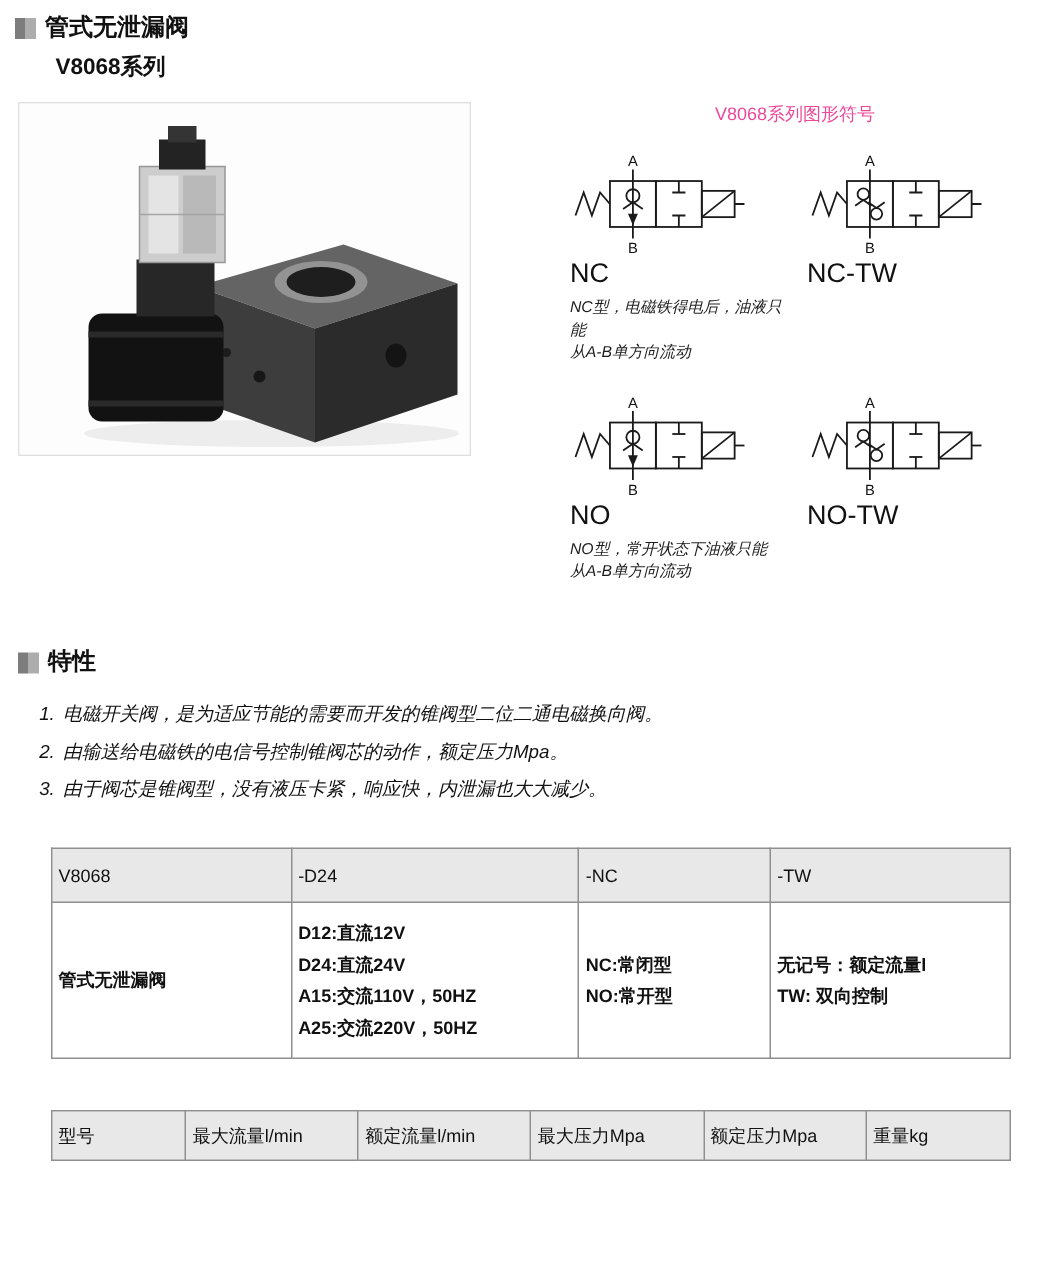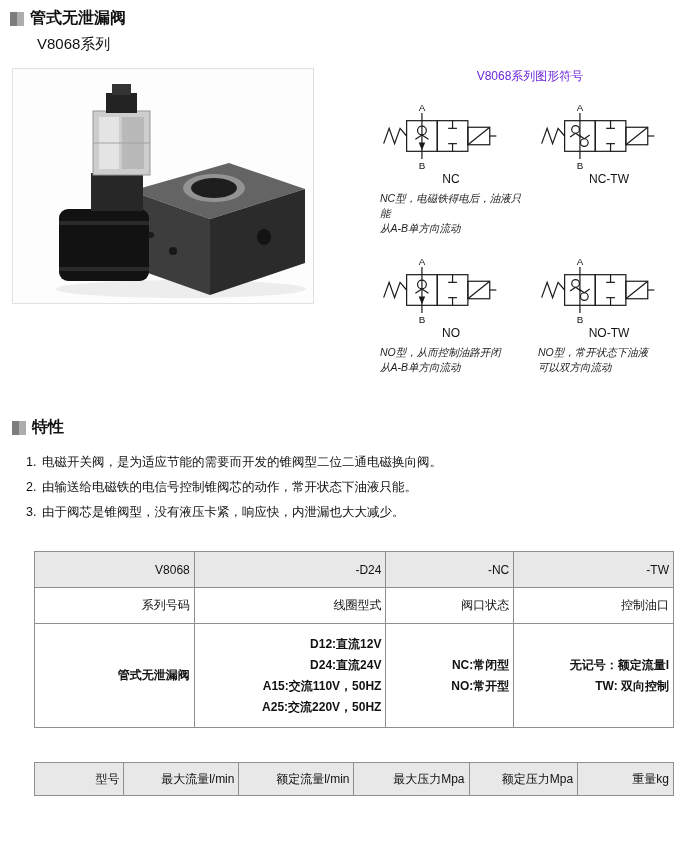--- a/index.html
+++ b/index.html
@@ -14,63 +14,63 @@
   }
   .page { padding:8px 10px; }
 
   
   .title-line { display:flex; align-items:center; gap:6px; }
   .bullet {
     width:14px; height:14px; flex:0 0 14px;
     background:linear-gradient(90deg,#7d7d7d 0 50%, #adadad 50% 100%);
   }
   .page-title { font-size:16px; font-weight:bold; margin:0; }
-  .page-subtitle { font-size:15px; font-weight:normal; margin:6px 0 0 27px; }
+  .page-subtitle { font-size:15px; font-weight:bold; margin:6px 0 0 27px; }
 
   .top-row { display:flex; margin-top:14px; }
   .photo-box {
     width:302px; height:236px; margin-left:2px;
     border:1px solid #e0e0e0; background:#fdfdfd;
   }
   .symbols-col { margin-left:66px; width:300px; }
-  .symbols-title { text-align:center; font-size:12px; margin-top:0; color:#6d28d9; }
+  .symbols-title { text-align:center; font-size:12px; margin-top:0; color:#ec4899; }
   .symbol-grid {
     display:grid; grid-template-columns:1fr 1fr;
     column-gap:16px; row-gap:18px; margin-top:16px;
   }
   .symbol-card { width:142px; }
   .schematic { display:block; }
-  .symbol-name { text-align:center; font-size:12px; margin-top:1px; }
+  .symbol-name { font-size:18px; margin-top:1px; }
   .symbol-desc {
     font-size:10.5px; line-height:1.45; margin-top:5px;
     white-space:pre-line; color:#1c1c1c;font-style:italic;
   }
 
   .section { margin-left:2px; }
   .section-features { margin-top:42px; }
   .section-model { margin-top:26px; }
   .section-spec { margin-top:34px; }
   .section-title { font-size:16px; font-weight:bold; margin:0; }
 
   .feature-list {
     margin:12px 0 0 6px; padding-left:22px;
     font-size:12.5px; line-height:2.0;
   }
-  .feature-list li { padding-left:2px; }
+  .feature-list li { padding-left:2px;font-style:italic; }
 
   table {
     border-collapse:collapse;
     margin:14px 0 0 22px;
     width:640px;
     font-size:12px;
     table-layout:fixed;
   }
   td {
     border:1px solid #8f8f8f;
-    text-align:right;
+    text-align:left;
     vertical-align:middle;
     padding:6px 4px;
     height:36px;
   }
   tr.gray td { background:#e8e8e8; }
   td.multiline { white-space:pre-line; line-height:1.75; height:104px;font-weight:bold; }
   .spec-table td { height:33px; }
 
   svg text { font-family:"Liberation Sans","DejaVu Sans",sans-serif; }
 </style>
@@ -193,21 +193,21 @@
             <polygon points="38,45 35,38 41,38" fill="#1a1a1a" stroke="none"></polygon>
             <circle cx="38" cy="27" r="4"></circle>
             <line x1="32" y1="35" x2="38" y2="31"></line>
             <line x1="44" y1="35" x2="38" y2="31"></line>
             <line x1="66" y1="18" x2="66" y2="25"></line>
               <line x1="62" y1="25" x2="70" y2="25"></line>
             <line x1="66" y1="46" x2="66" y2="39"></line>
               <line x1="62" y1="39" x2="70" y2="39"></line>
           </svg>
           <div class="symbol-name">NO</div>
-          <div class="symbol-desc">NO型，从而控制油路开闭
+          <div class="symbol-desc">NO型，常开状态下油液只能
 从A-B单方向流动</div>
         </div>
 
         <div class="symbol-card">
           <svg class="schematic" width="132" height="70" viewBox="0 0 120 64" fill="none" stroke="#1a1a1a" stroke-width="1.1">
             <text x="38" y="9" stroke="none" fill="#111" font-size="9" text-anchor="middle">A</text>
             <line x1="38" y1="11" x2="38" y2="18"></line>
             <rect x="24" y="18" width="28" height="28"></rect>
             <rect x="52" y="18" width="28" height="28"></rect>
             <line x1="38" y1="46" x2="38" y2="53"></line>
@@ -222,60 +222,52 @@
               <line x1="39" y1="33" x2="34" y2="29.5"></line>
             <circle cx="42" cy="38" r="3.5"></circle>
             <line x1="37" y1="31" x2="42" y2="34.5"></line>
               <line x1="47" y1="31" x2="42" y2="34.5"></line>
             <line x1="66" y1="18" x2="66" y2="25"></line>
               <line x1="62" y1="25" x2="70" y2="25"></line>
             <line x1="66" y1="46" x2="66" y2="39"></line>
               <line x1="62" y1="39" x2="70" y2="39"></line>
           </svg>
           <div class="symbol-name">NO-TW</div>
-          <div class="symbol-desc">NO型，常开状态下油液
-可以双方向流动</div>
         </div>
 
       </div>
     </div>
   </div>
 
   <div class="section section-features">
     <div class="title-line">
       <span class="bullet"></span>
       <h2 class="section-title">特性</h2>
     </div>
     <ol class="feature-list">
       <li>电磁开关阀，是为适应节能的需要而开发的锥阀型二位二通电磁换向阀。</li>
-      <li>由输送给电磁铁的电信号控制锥阀芯的动作，常开状态下油液只能。</li>
+      <li>由输送给电磁铁的电信号控制锥阀芯的动作，额定压力Mpa。</li>
       <li>由于阀芯是锥阀型，没有液压卡紧，响应快，内泄漏也大大减少。</li>
     </ol>
   </div>
 
   <div class="section section-model">
     <table class="model-table">
       <colgroup>
         <col style="width:25%">
           <col style="width:30%">
           <col style="width:20%">
           <col style="width:25%">
       </colgroup>
       <tbody>
           <tr class="gray">
         <td>V8068</td>
         <td>-D24</td>
         <td>-NC</td>
         <td>-TW</td>
-      </tr>
-      <tr>
-        <td>系列号码</td>
-        <td>线圈型式</td>
-        <td>阀口状态</td>
-        <td>控制油口</td>
       </tr>
       <tr>
         <td class="multiline">管式无泄漏阀</td>
         <td class="multiline">D12:直流12V
 D24:直流24V
 A15:交流110V，50HZ
 A25:交流220V，50HZ</td>
         <td class="multiline">NC:常闭型
 NO:常开型</td>
         <td class="multiline">无记号：额定流量l

